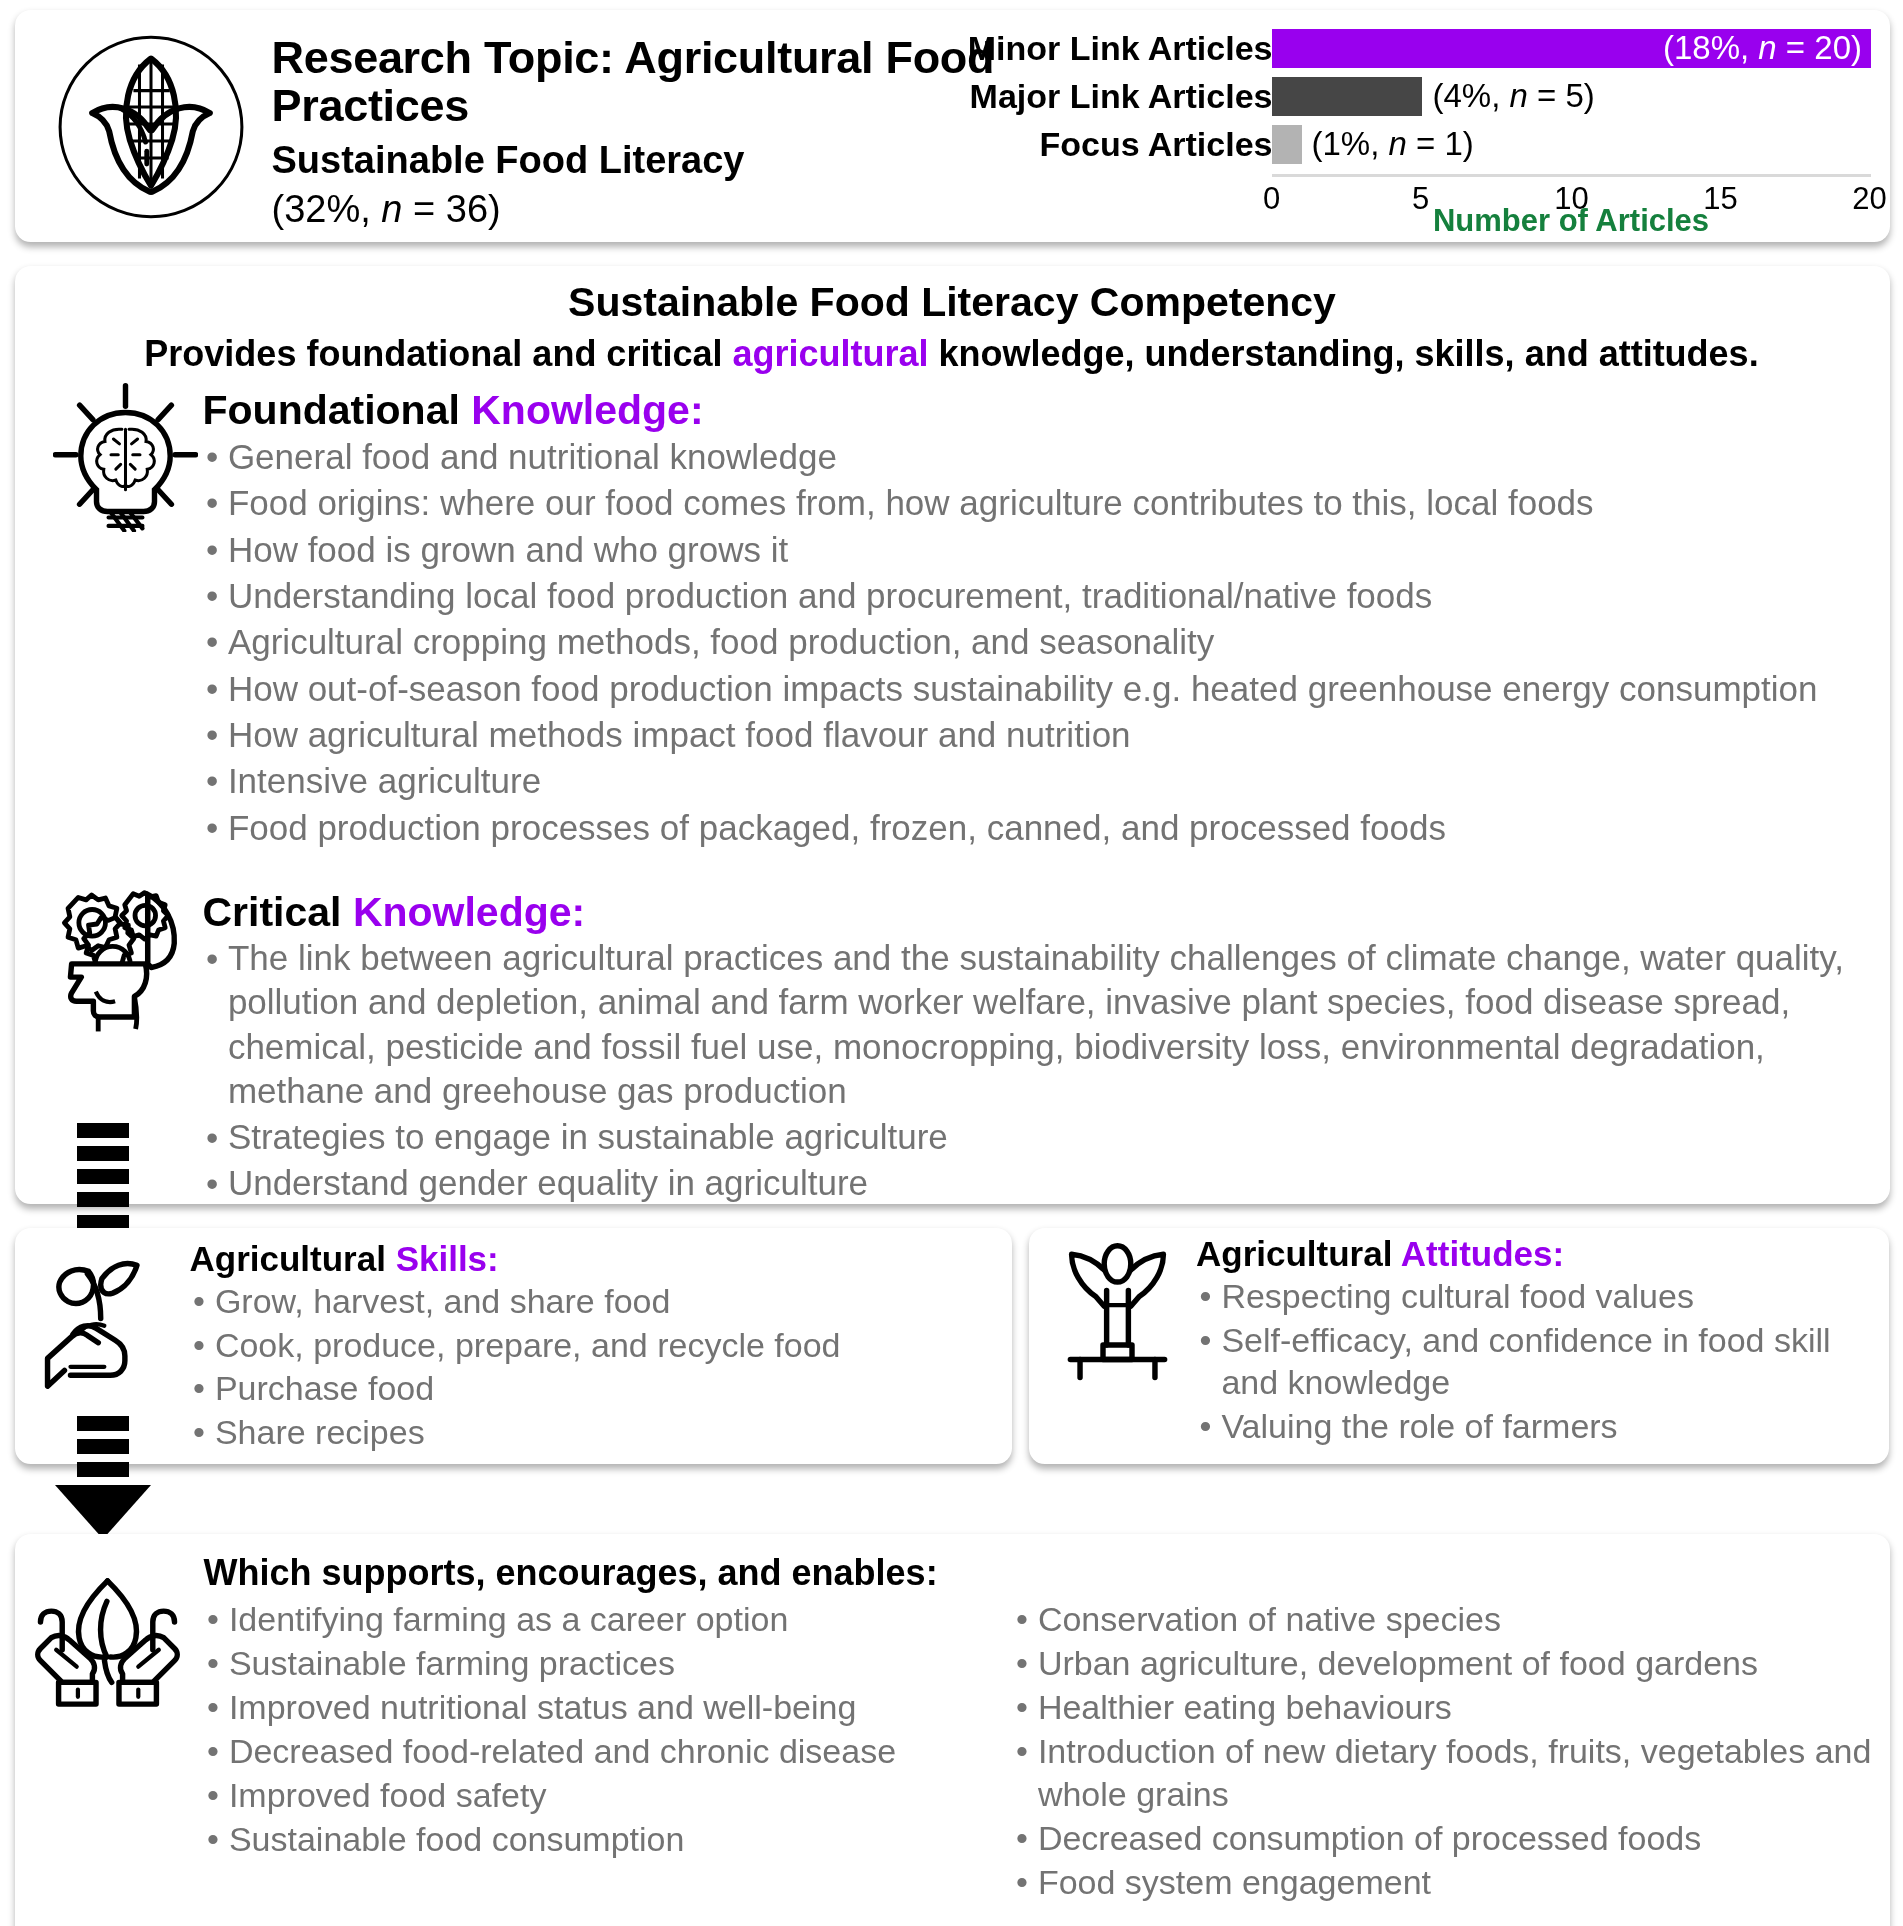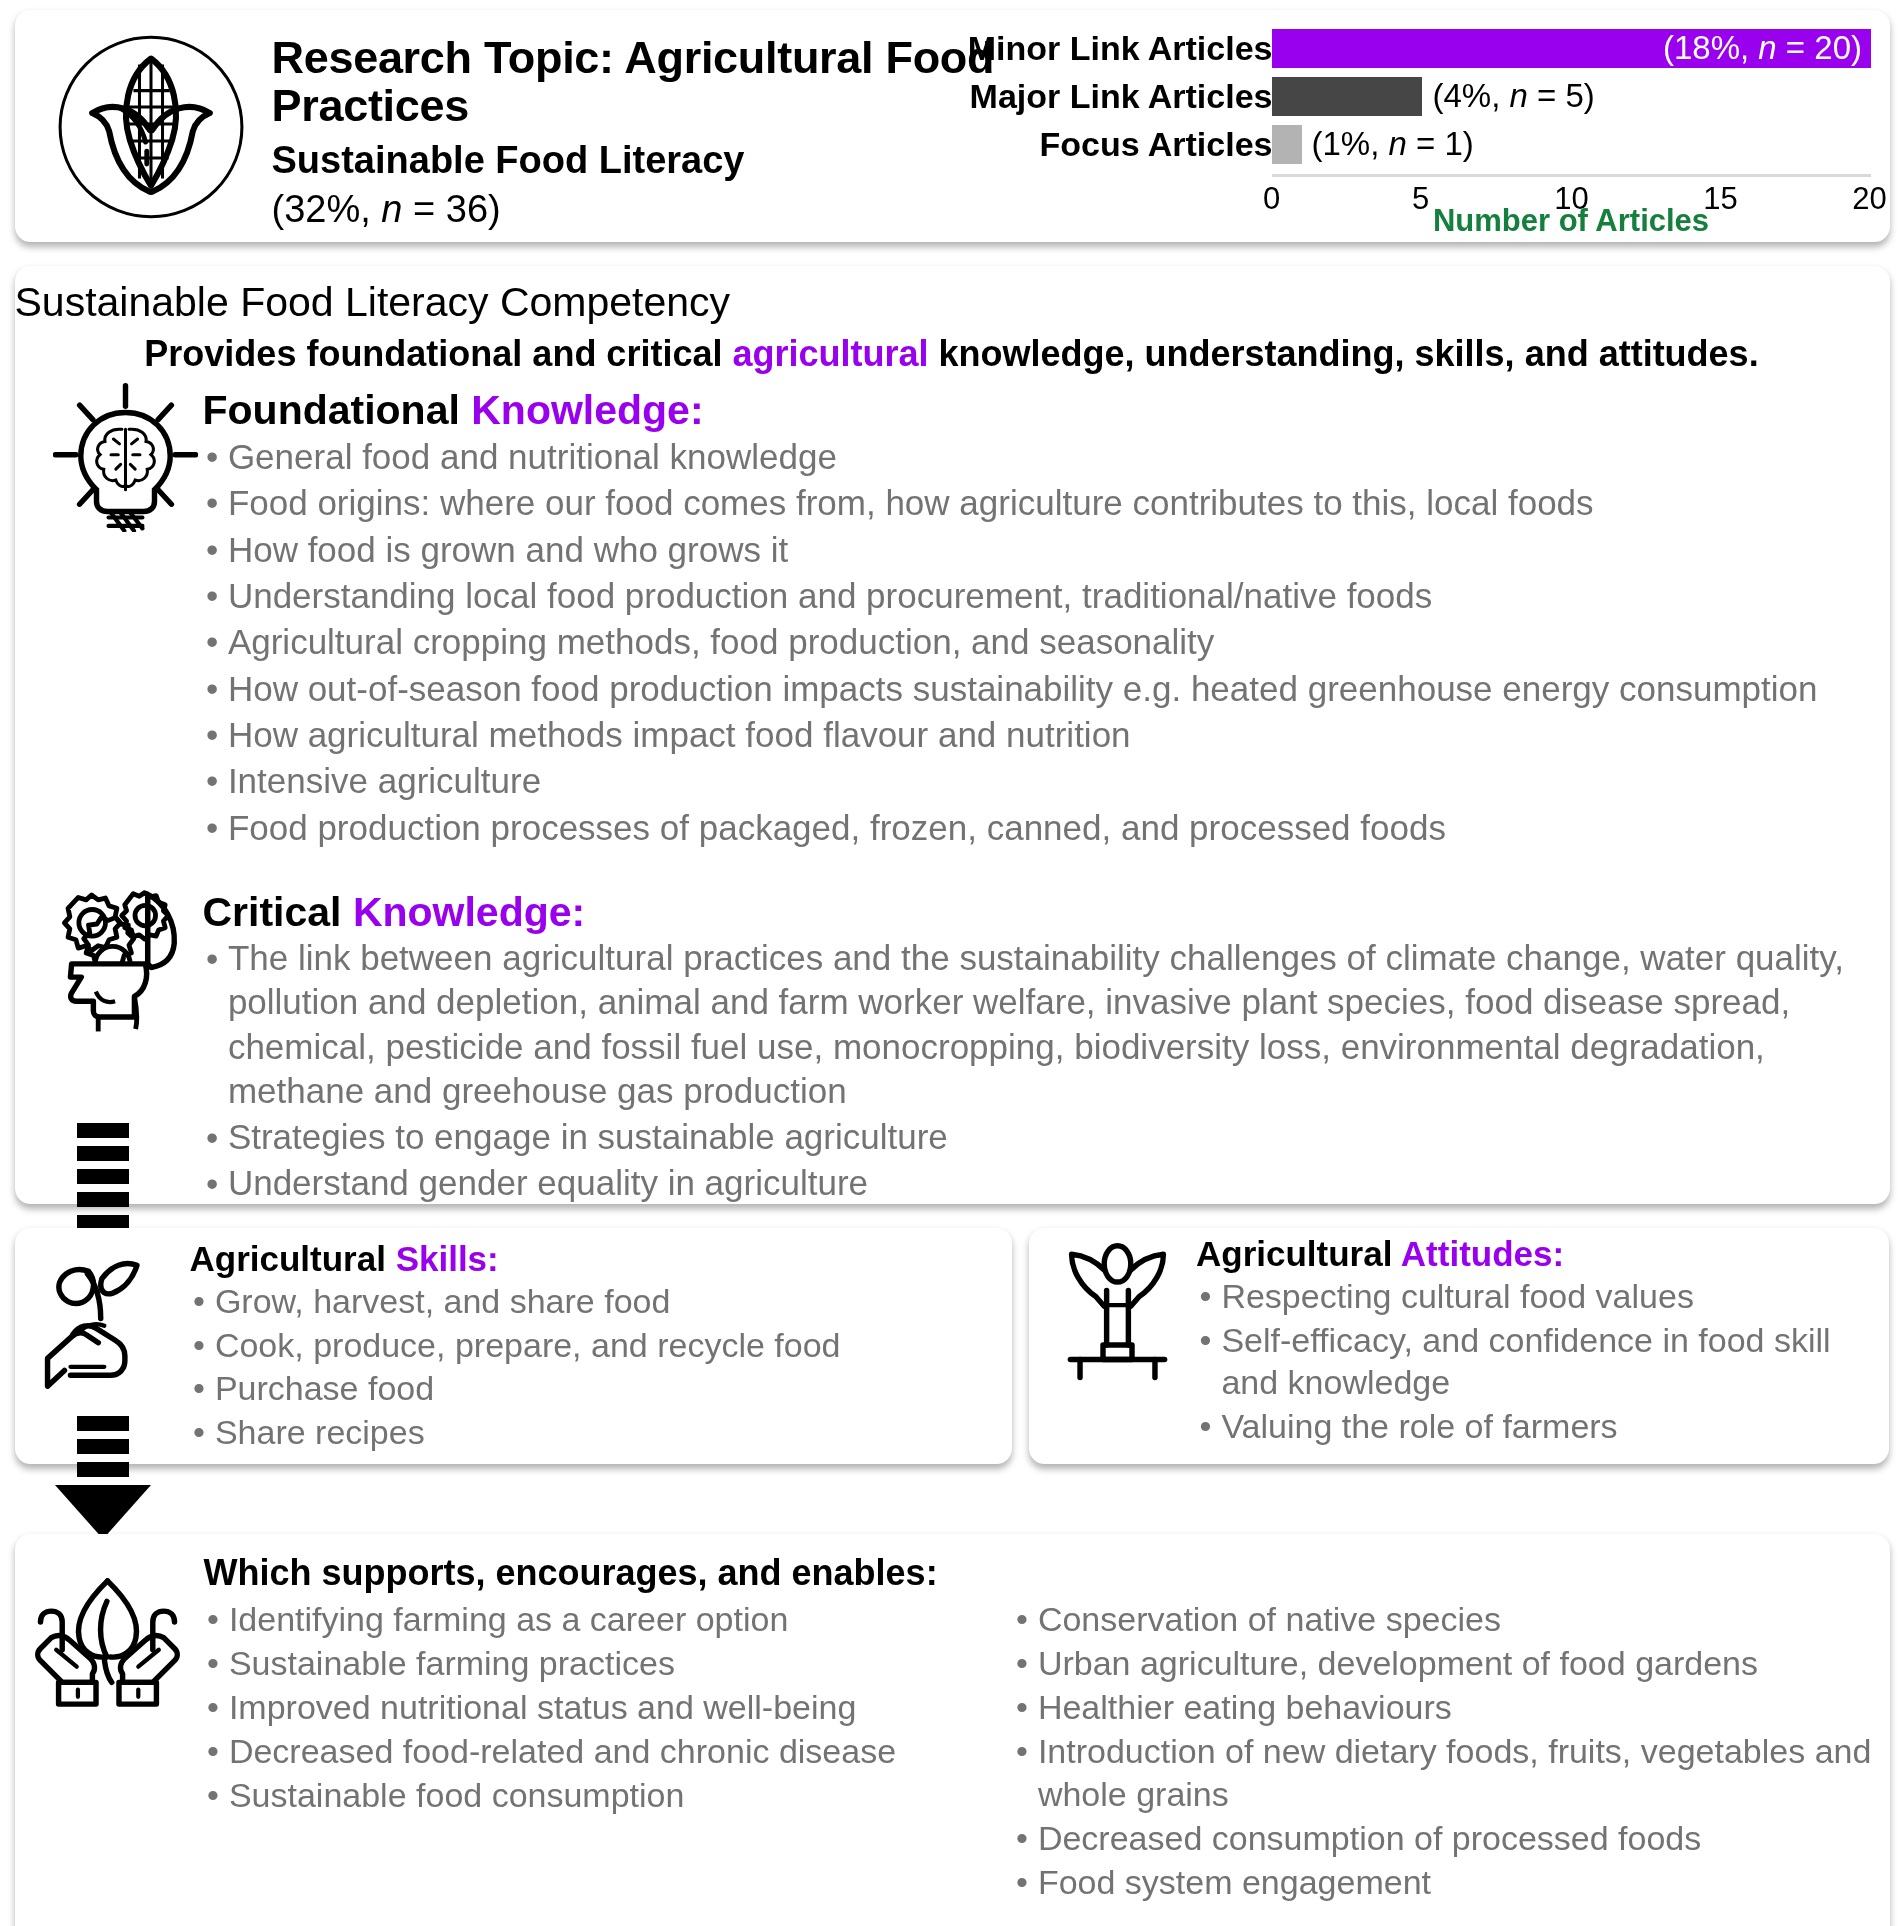--- a/index.html
+++ b/index.html
@@ -72,21 +72,21 @@
   #axis-title {
     position: absolute; left: 174px; top: 179px; width: 599px;
     text-align: center; font-size: 31px; font-weight: bold; color: #15803d;
   }
 
   
   #knowledge-card { left: 14.5px; top: 266px; width: 1875px; height: 938px; }
 
   #comp-title {
     position: absolute; left: 0; top: 13.3px; width: 100%;
-    text-align: left; font-size: 41px; font-weight: normal; color: #000;
+    text-align: center; font-size: 41px; font-weight: bold; color: #000;
   }
   #comp-desc {
     position: absolute; left: 12px; top: 67px; width: 1850px;
     text-align: center; font-size: 36px; font-weight: bold; color: #000;
     white-space: nowrap;
   }
   .accent { color: #9900ee; }
 
   .icon-box { position: absolute; }
   .icon-box svg { display: block; width: 100%; height: 100%; }
@@ -385,20 +385,21 @@
     </svg>
   </div>
 
   <div id="supports-head">Which supports, encourages, and enables:</div>
 
   <ul class="bullets" id="supports-left">
     <li>Identifying farming as a career option</li>
     <li>Sustainable farming practices</li>
     <li>Improved nutritional status and well-being</li>
     <li>Decreased food-related and chronic disease</li>
+    <li>Improved food safety</li>
     <li>Sustainable food consumption</li>
   </ul>
 
   <ul class="bullets" id="supports-right">
     <li>Conservation of native species</li>
     <li>Urban agriculture, development of food gardens</li>
     <li>Healthier eating behaviours</li>
     <li>Introduction of new dietary foods, fruits, vegetables and whole grains</li>
     <li>Decreased consumption of processed foods</li>
     <li>Food system engagement</li>

